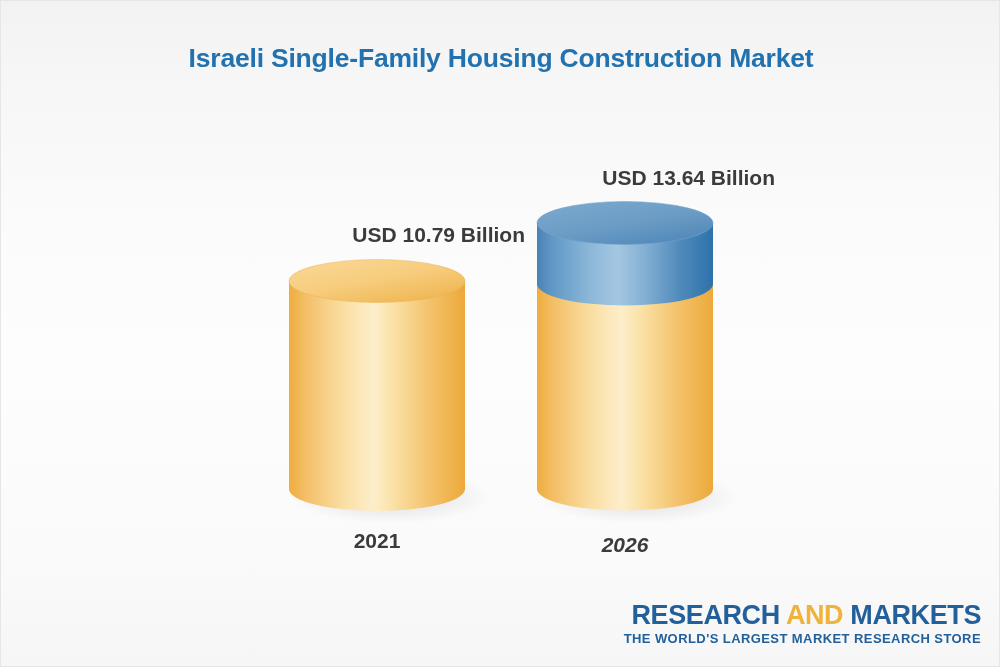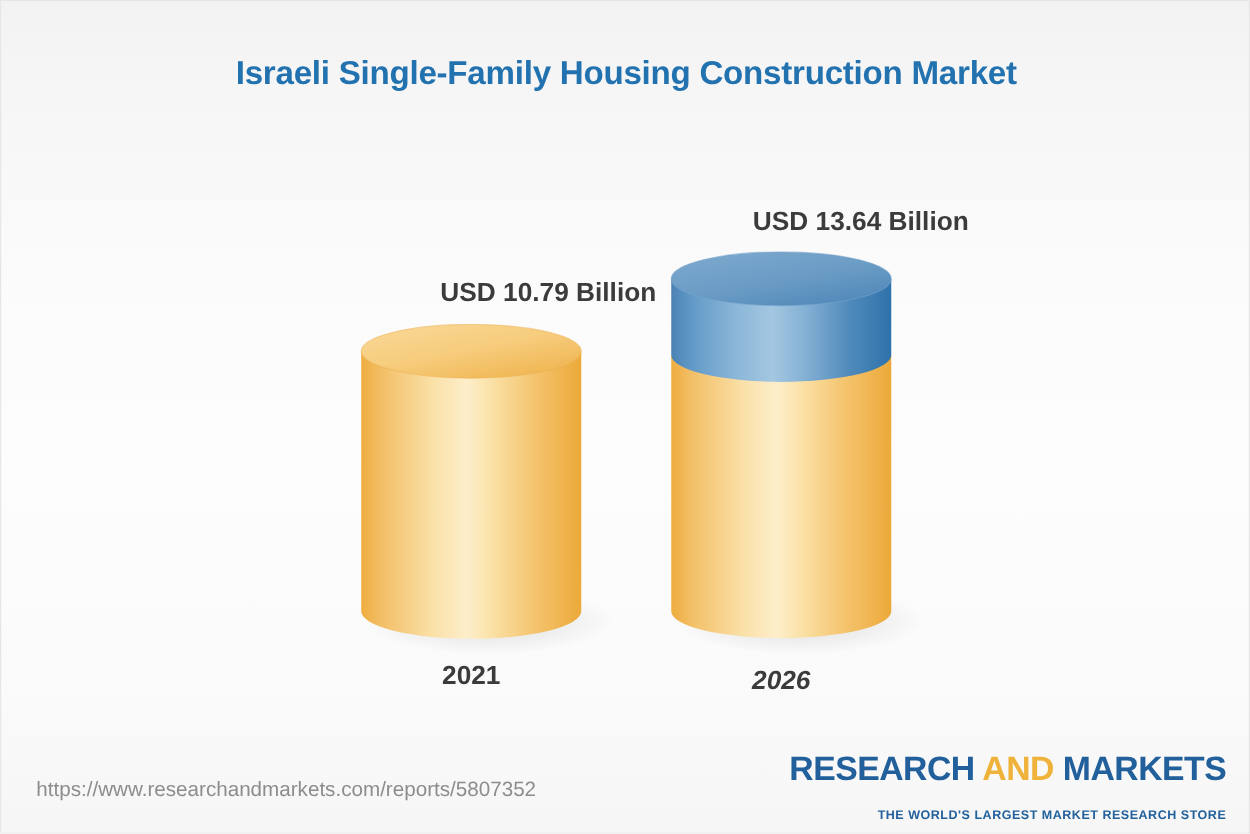--- a/index.html
+++ b/index.html
@@ -113,22 +113,22 @@
     color: #22609c;
     letter-spacing: -0.4px;
     line-height: 1.05;
     white-space: nowrap;
     text-align: right;
   }
 
   #brand-wordmark .gold { color: #efb33c; }
 
   #brand-tagline {
-    margin-top: 18px;
-    font-size: 10px;
+    margin-top: 2px;
+    font-size: 13px;
     font-weight: bold;
     color: #22609c;
     letter-spacing: 0.42px;
     white-space: nowrap;
   }
 </style>
 </head>
 <body>
 
 <div id="canvas">
@@ -211,20 +211,19 @@
 
         <ellipse cx="90" cy="22" rx="88" ry="21.5" fill="url(#bTop2026)"></ellipse>
         <ellipse cx="90" cy="22" rx="88" ry="21.5" fill="none" stroke="#74a4cb" stroke-width="0.9" opacity="0.6"></ellipse>
       </svg>
 
       <div class="category-label" style="left:474px; top:532px;font-style:italic;">2026</div>
     </div>
 
   </div>
 
-  <a id="footer-url" href="#" style="text-decoration:none;">https://www.researchandmarkets.com/reports/5807352</a>
 
   <div id="brand-logo">
     <div id="brand-wordmark"><span>RESEARCH </span><span class="gold">AND</span><span> MARKETS</span></div>
     <div id="brand-tagline">THE WORLD'S LARGEST MARKET RESEARCH STORE</div>
   </div>
 
 </div>
 
 </body></html>

